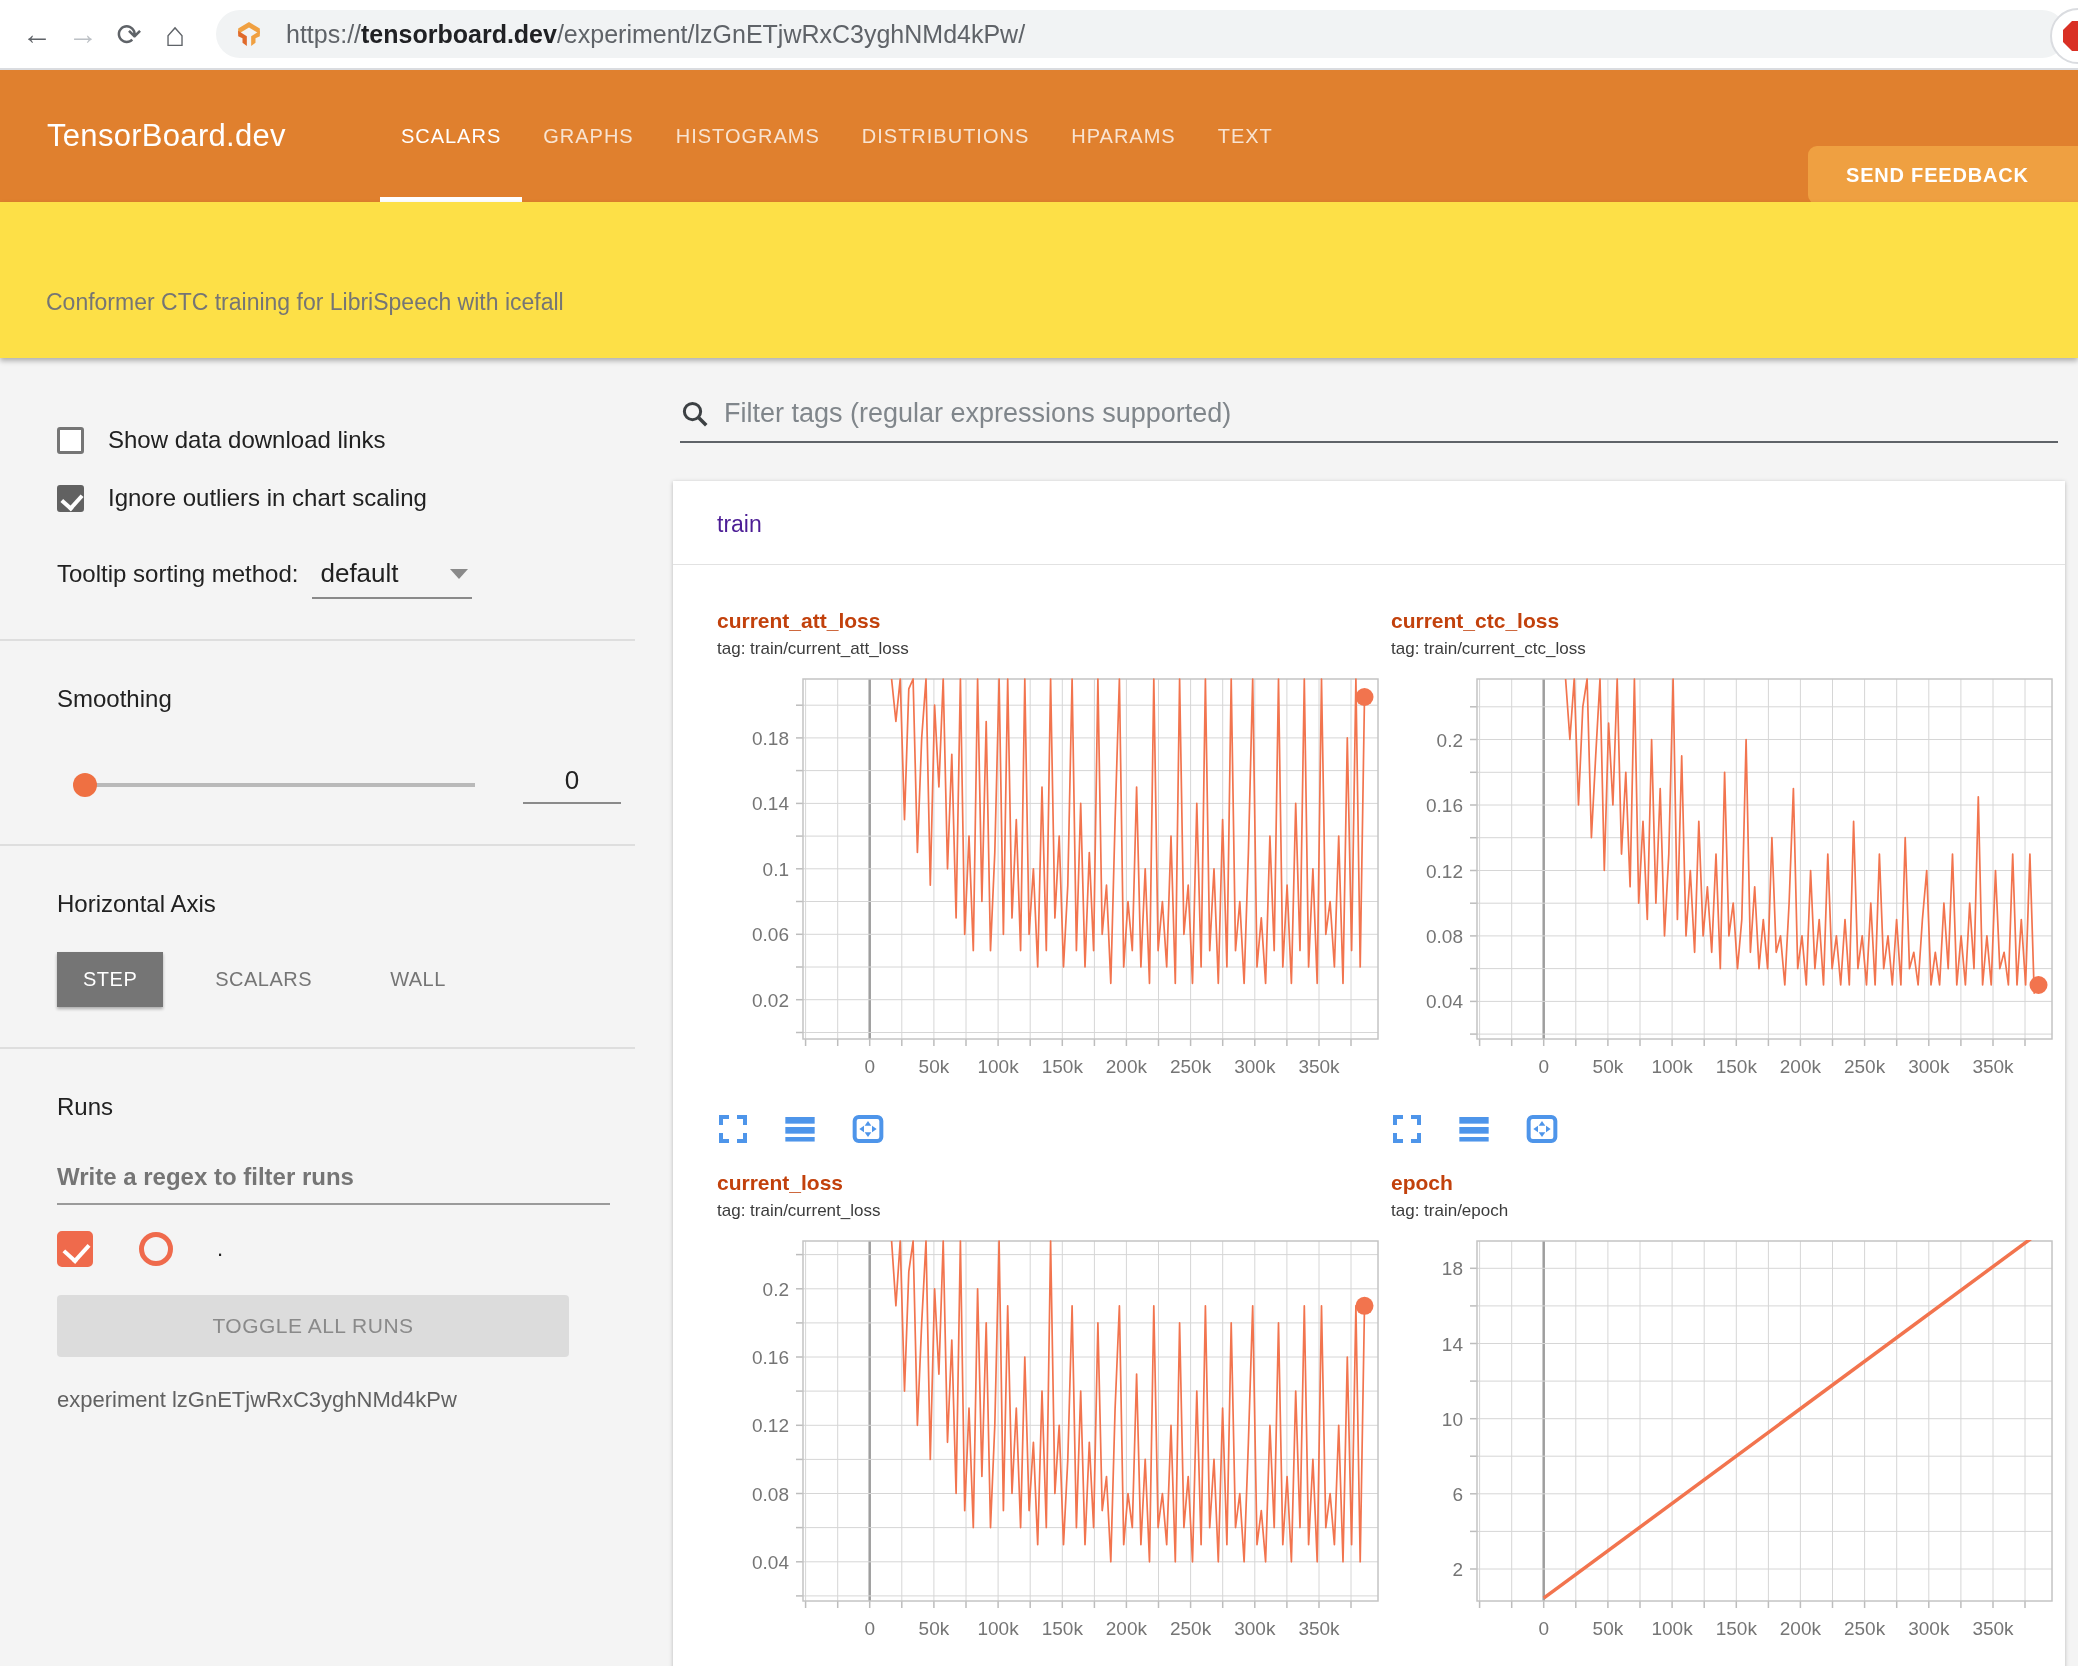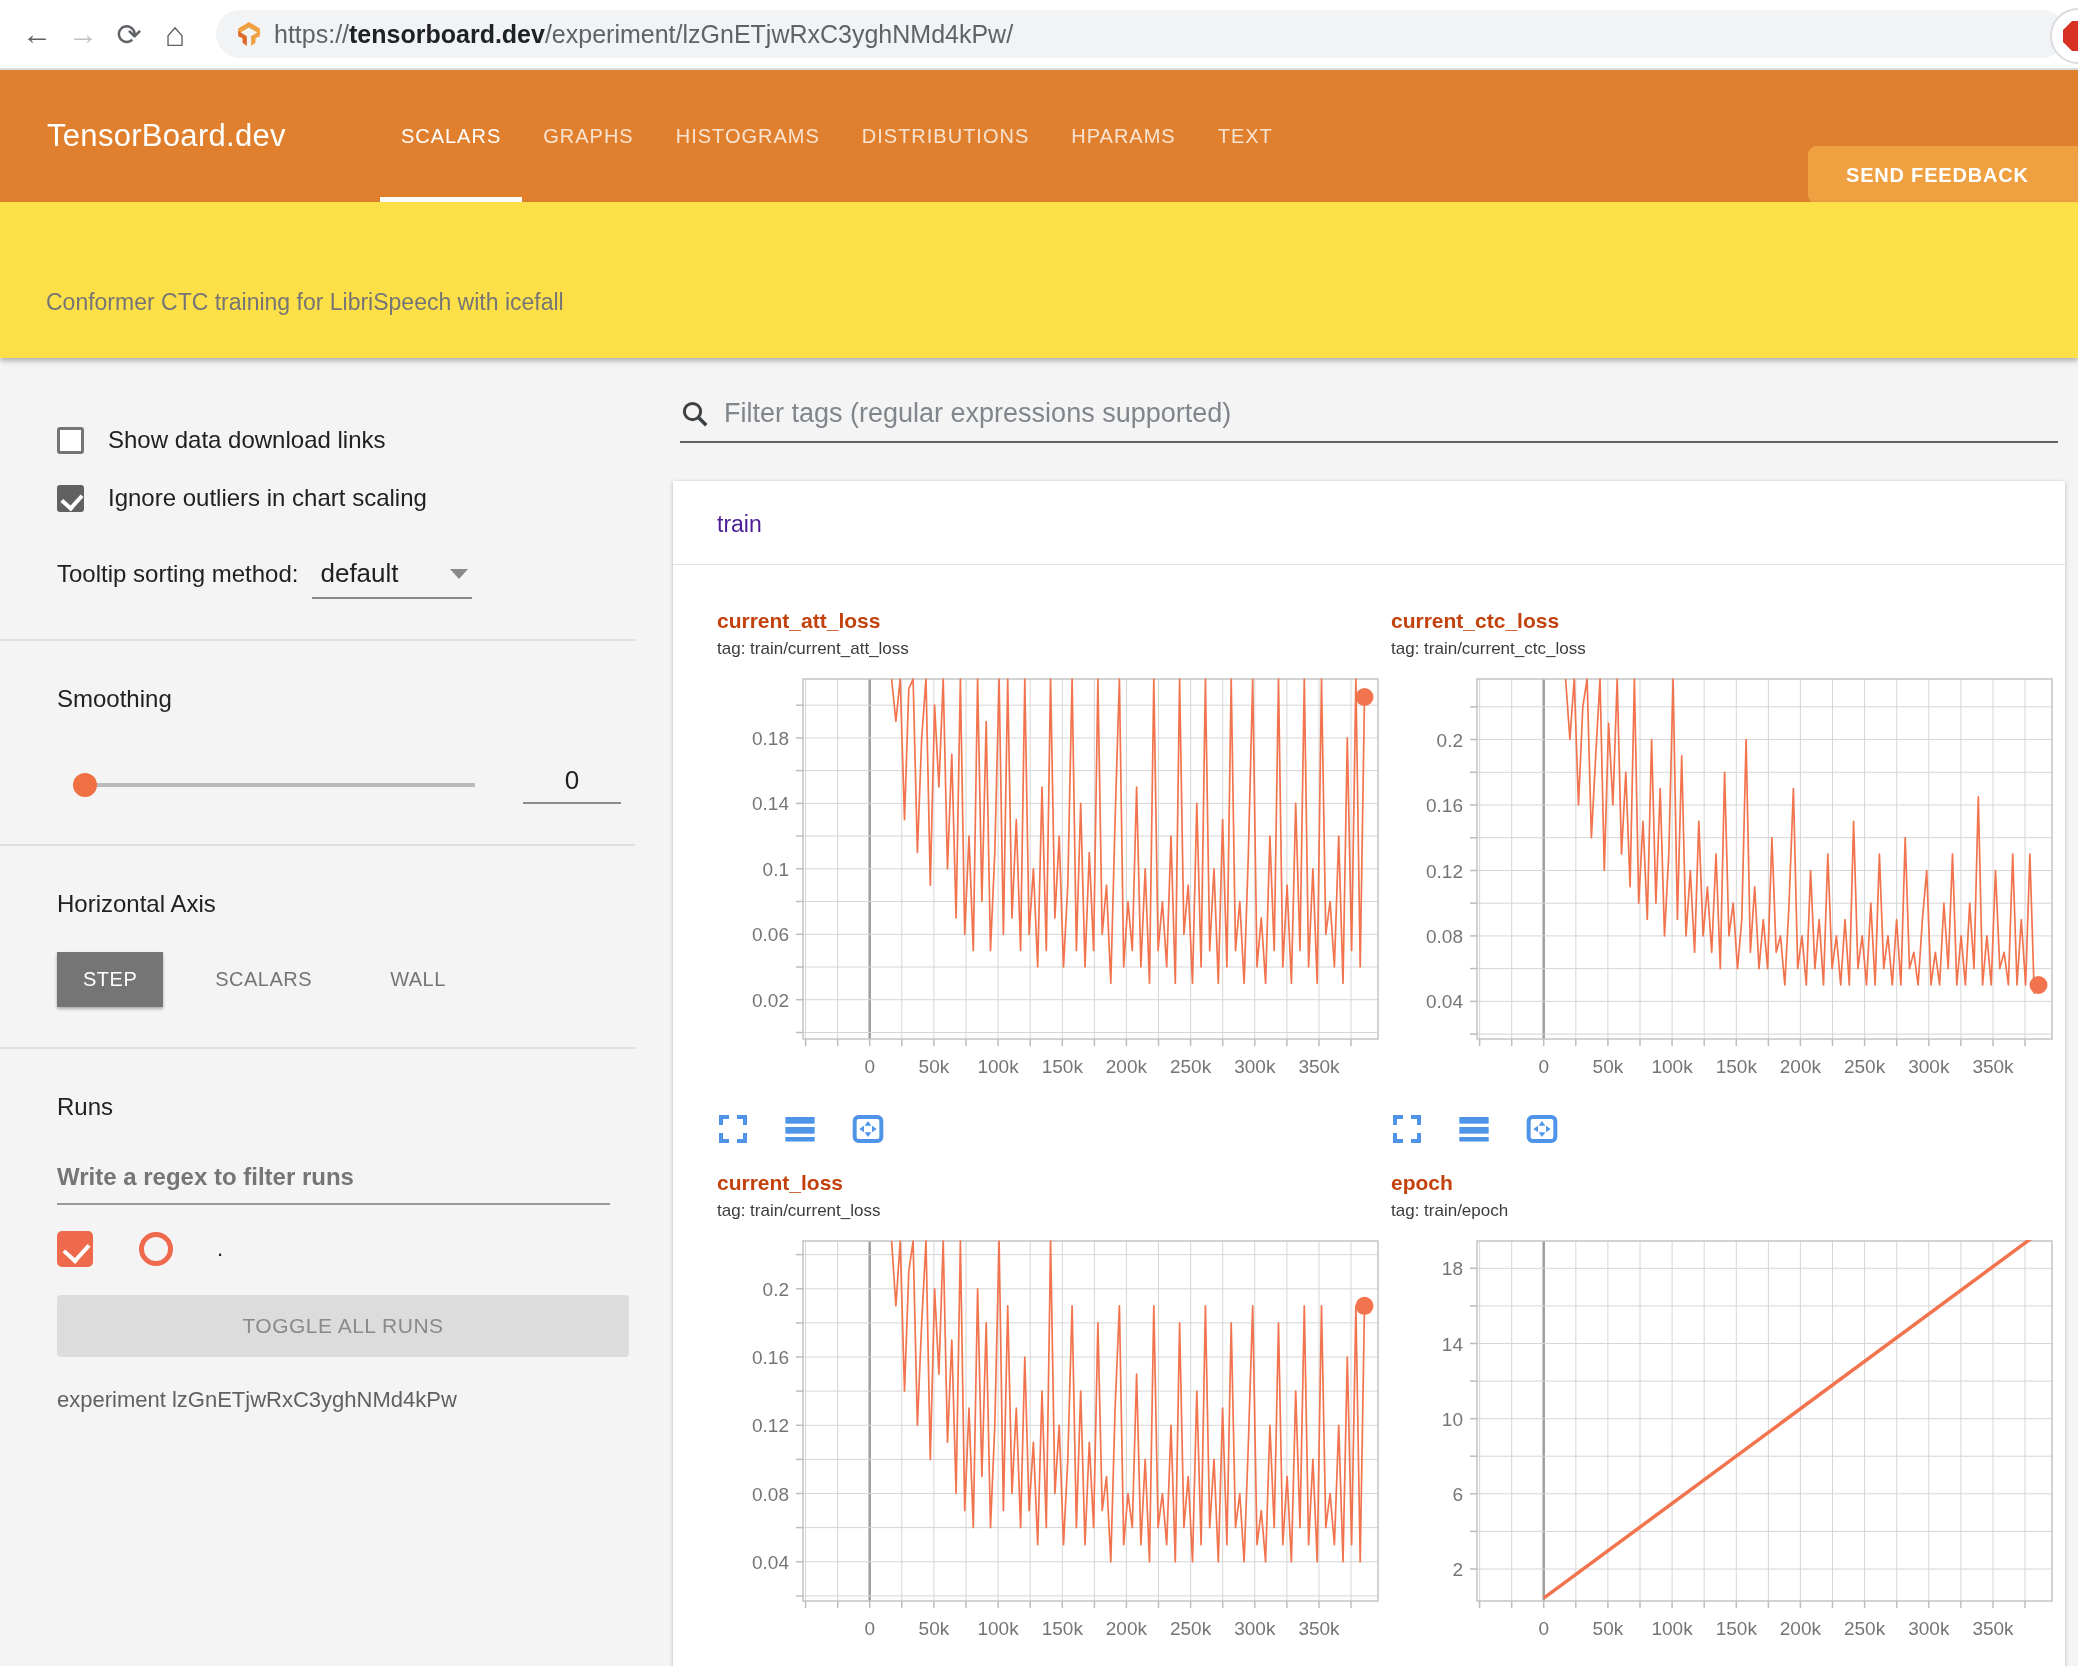--- a/index.html
+++ b/index.html
@@ -6,21 +6,21 @@
   html,body { width:2078px; height:1666px; overflow:hidden; background:#fff;
     font-family:"Liberation Sans","DejaVu Sans",sans-serif; }
 
   
   .chrome { height:70px; background:#fff; border-bottom:2px solid #dadce0;
     display:flex; align-items:center; position:relative; }
   .nav-btn { font-size:30px; color:#5f6368; width:46px; text-align:center; cursor:pointer; }
   .nav-btn.disabled { color:#bdc1c6; }
   .chrome .home { font-size:34px; }
   .url-pill { margin-left:18px; height:48px; width:1850px; background:#f1f3f4;
-    border-radius:24px; display:flex; align-items:center; padding:0 20px; }
+    border-radius:24px; display:flex; align-items:center; padding:0 20px;gap:12px; }
   .tb-fav { width:26px; height:26px; margin-right:12px; flex:none; }
   .url-text { font-size:25px; color:#5f6368; white-space:nowrap; }
   .url-text b { color:#202124; font-weight:700; }
   .ext-badge { position:absolute; right:-28px; top:8px; width:56px; height:56px;
     border:2px solid #dadce0; border-radius:50%; background:#fff;
     display:flex; align-items:center; justify-content:center; }
   .octagon { width:30px; height:30px; background:#d93025;
     clip-path:polygon(30% 0,70% 0,100% 30%,100% 70%,70% 100%,30% 100%,0 70%,0 30%); }
 
   
@@ -75,21 +75,21 @@
   .axis-btn.active { background:#757575; color:#fff; box-shadow:0 2px 3px rgba(0,0,0,.3); }
   .axis-btn + .axis-btn { margin-left:26px; }
   .regex-input { width:553px; border:none; border-bottom:2px solid #9a9a9a; background:transparent;
     font-size:24px; color:#212121; padding:6px 0 12px 0; margin-top:36px; font-family:inherit;font-weight:bold; }
   .regex-input::placeholder { color:#757575; }
   .run-row { display:flex; align-items:center; margin-top:26px; }
   .chk.orange { width:36px; height:36px; background:#ef6a4c; border-color:#ef6a4c; border-radius:5px; }
   .chk.orange::after { left:8px; top:4px; width:13px; height:19px; }
   .run-swatch { width:34px; height:34px; border:5px solid #ef6a4c; border-radius:50%; margin-left:22px; }
   .run-name { font-size:22px; color:#212121; margin-left:44px; }
-  .toggle-btn { display:block; width:572px; margin-top:28px; background:#dcdcdc; border:none;
+  .toggle-btn { display:block; width:512px; margin-top:28px; background:#dcdcdc; border:none;
     border-radius:4px; color:#8a8a8a; font-size:21px; letter-spacing:.5px; padding:19px 11px;
     cursor:pointer; font-family:inherit; }
   .exp-name { font-size:22px; color:#616161; margin-top:30px; }
 
   
   .main { flex:1; padding-top:40px; position:relative; }
   .filter-row { display:flex; align-items:center; border-bottom:2px solid #5f6368;
     margin-left:20px; padding-bottom:12px; width:1378px; }
   .filter-row svg { flex:none; margin-right:14px; }
   .filter-input { border:none; outline:none; background:transparent; font-size:27px;

